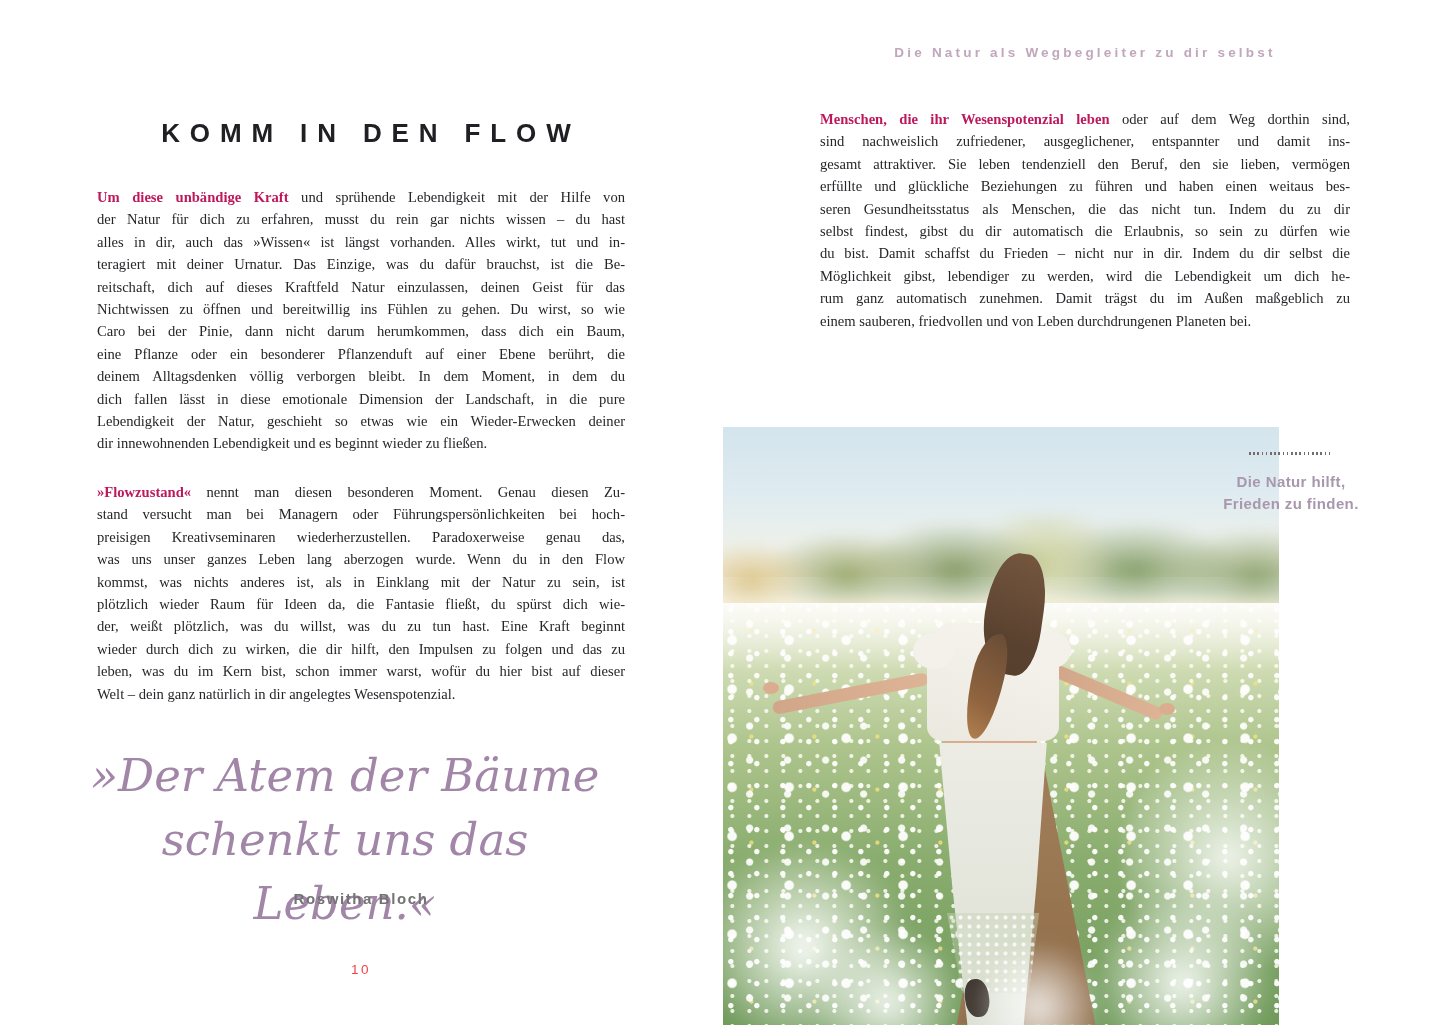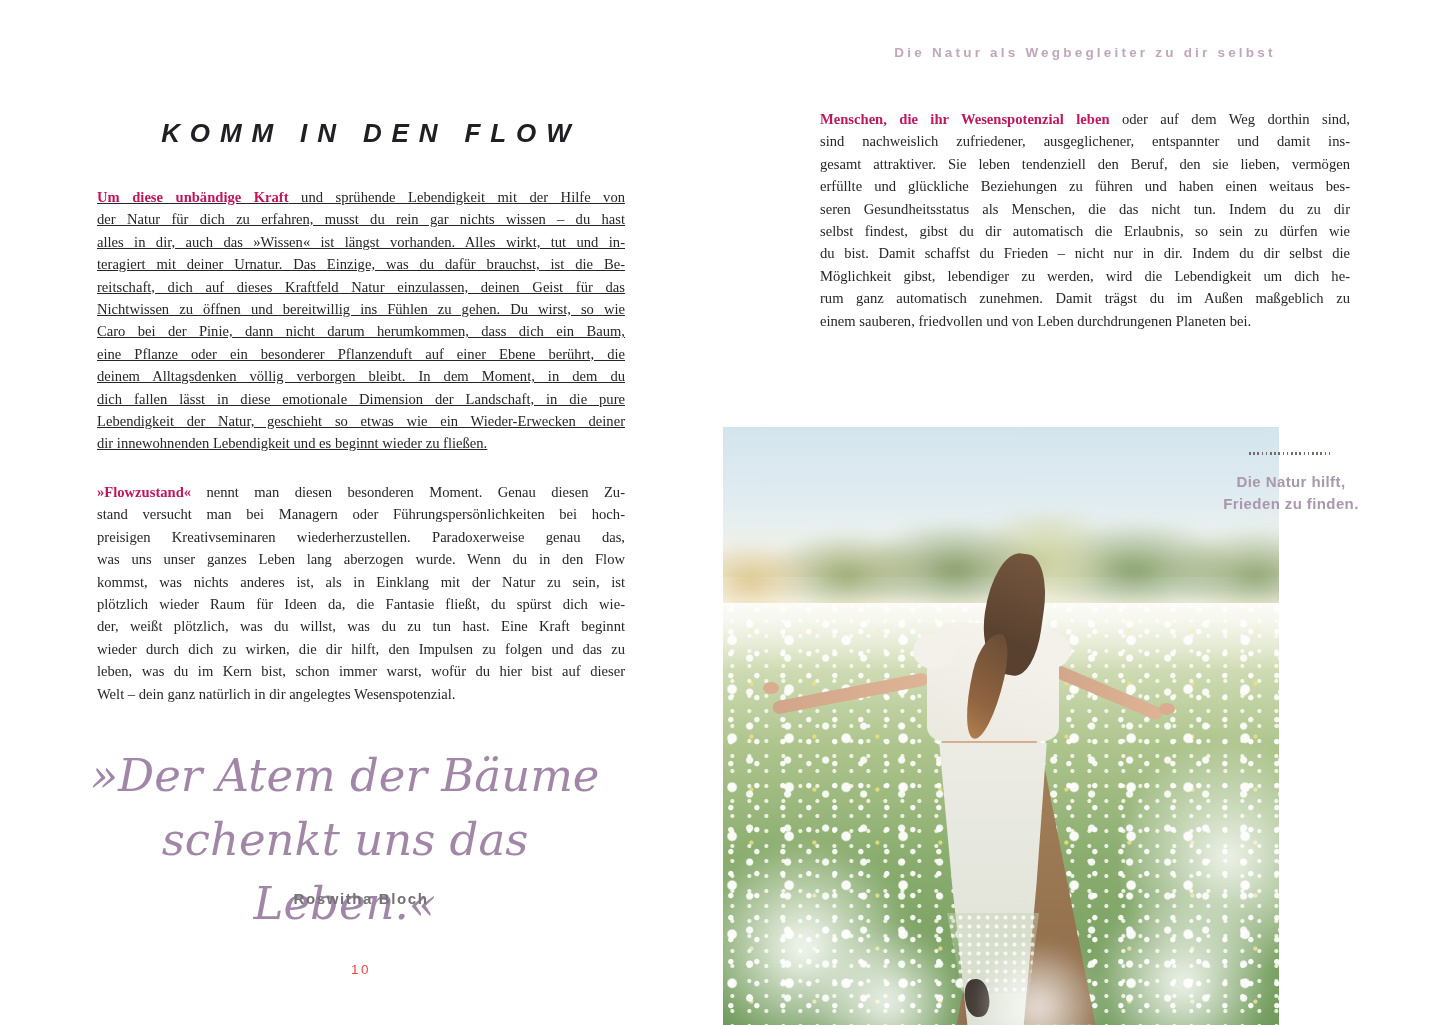--- a/index.html
+++ b/index.html
@@ -2,26 +2,26 @@
 <html><head>
 <meta charset="utf-8">
 <style>
   html,body{margin:0;padding:0;background:#ffffff;}
   #spread{position:relative;width:1445px;height:1025px;background:#ffffff;overflow:hidden;
           font-family:"Liberation Serif",serif;color:#26262a;}
 
   
   .chapter-title{position:absolute;left:97px;top:118px;width:528px;text-align:center;
     font-family:"Liberation Sans",sans-serif;font-size:26px;font-weight:600;color:#202024;
-    letter-spacing:0.38em;padding-left:0.38em;white-space:nowrap;font-style:italic;}
+    letter-spacing:0.38em;padding-left:0.38em;white-space:nowrap;}
   .para{position:absolute;width:528px;left:97px;font-size:14.6px;line-height:22.4px;}
   .para .pline{text-align:justify;text-align-last:justify;height:22.4px;overflow:visible;}
   .para .pline.last{text-align-last:left;}
   .para b{font-weight:700;color:#be185d;}
-  #para1{top:186px;text-decoration:underline;}
+  #para1{top:186px;}
   #para2{top:481px;}
 
   .pull-quote{position:absolute;left:81px;top:744px;width:528px;text-align:center;
     font-family:"DejaVu Serif",serif;font-style:italic;color:#a286a8;
     font-size:45px;line-height:64px;}
   .quote-attribution{position:absolute;left:97px;top:890px;width:528px;text-align:center;
     font-family:"Liberation Sans",sans-serif;font-size:15px;font-weight:600;
     letter-spacing:1.6px;color:#737373;}
   .page-number{position:absolute;left:97px;top:962px;width:528px;text-align:center;
     font-family:"Liberation Sans",sans-serif;font-size:13.5px;letter-spacing:2.5px;color:#ef4444;}

